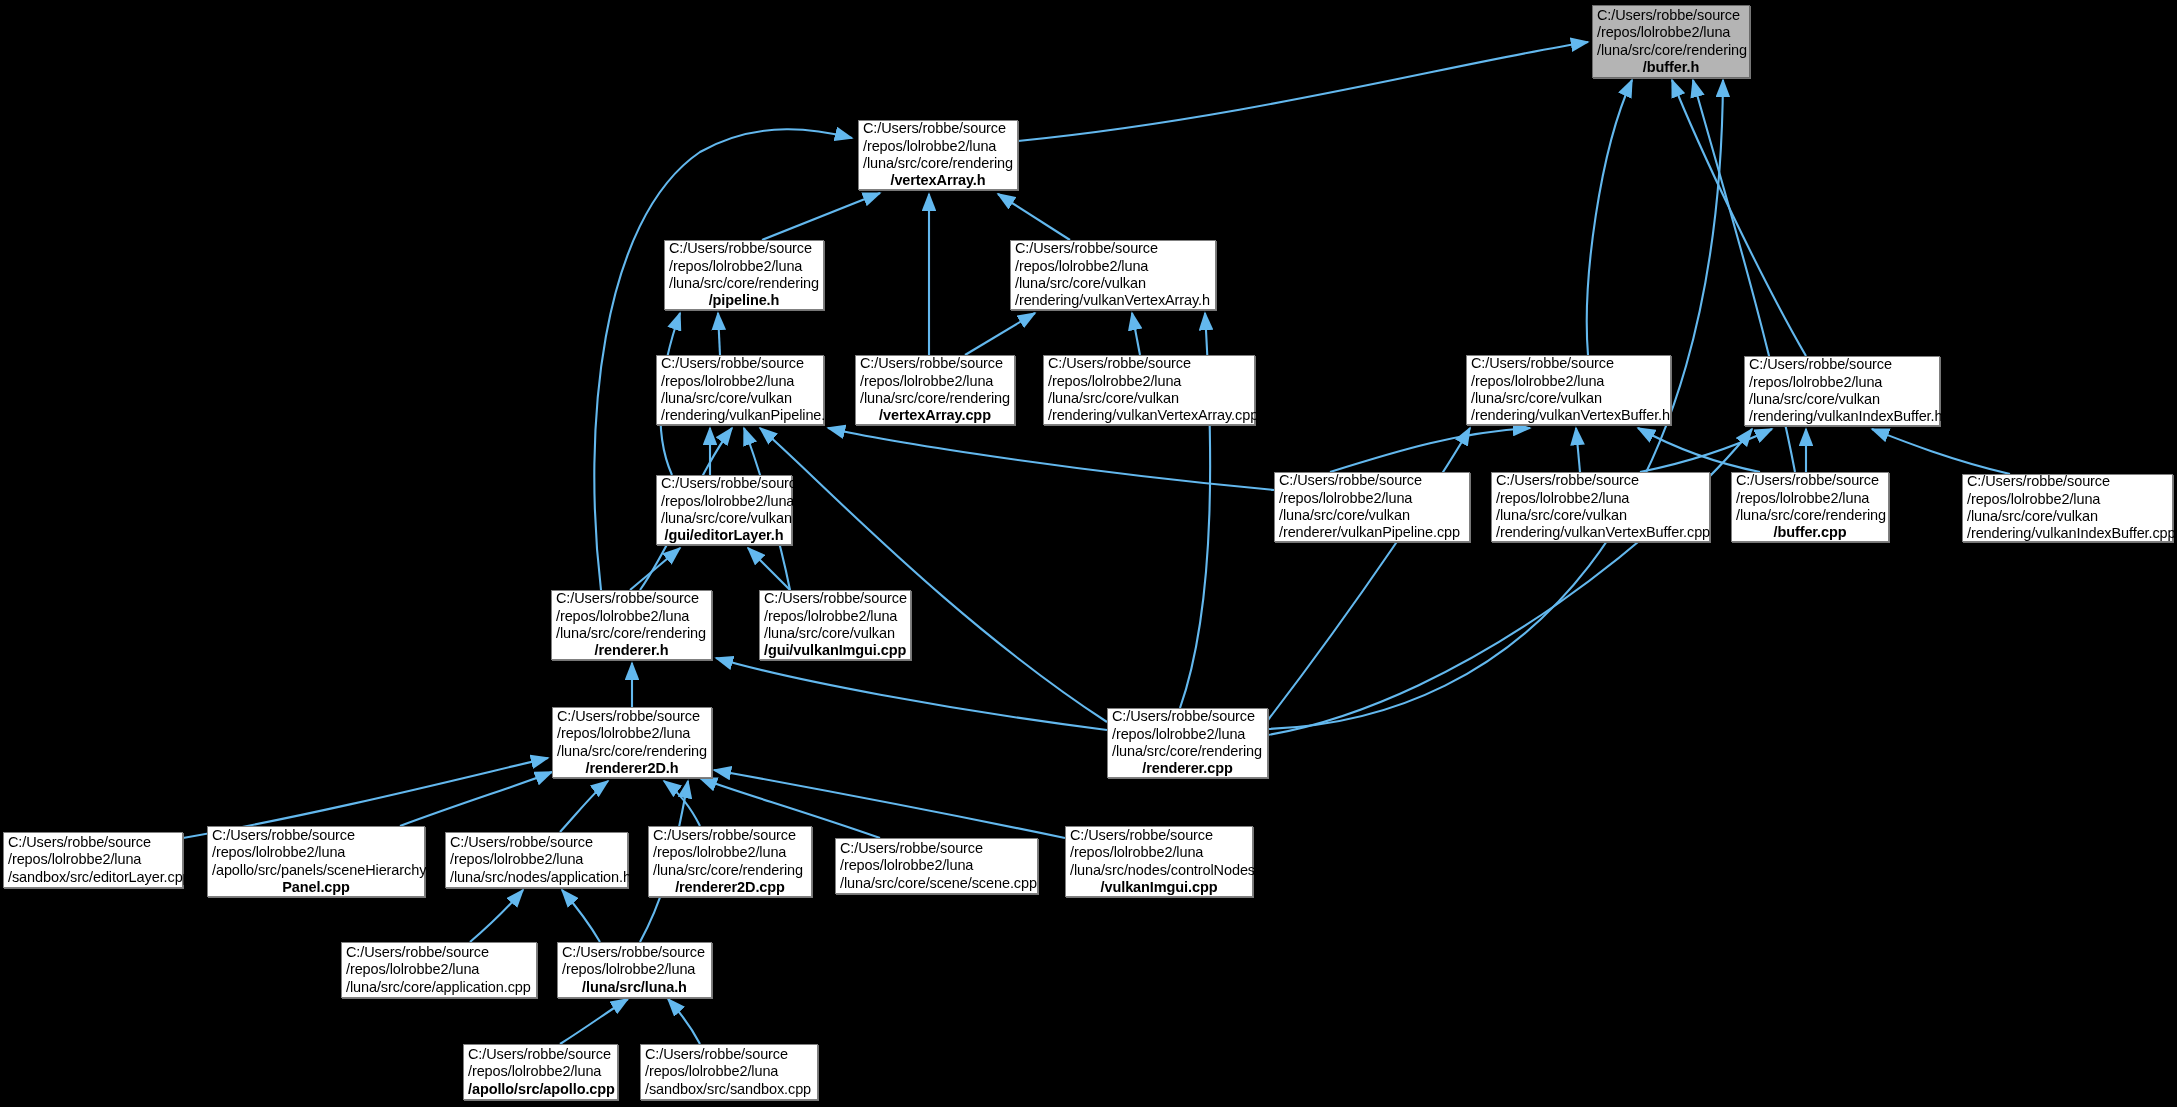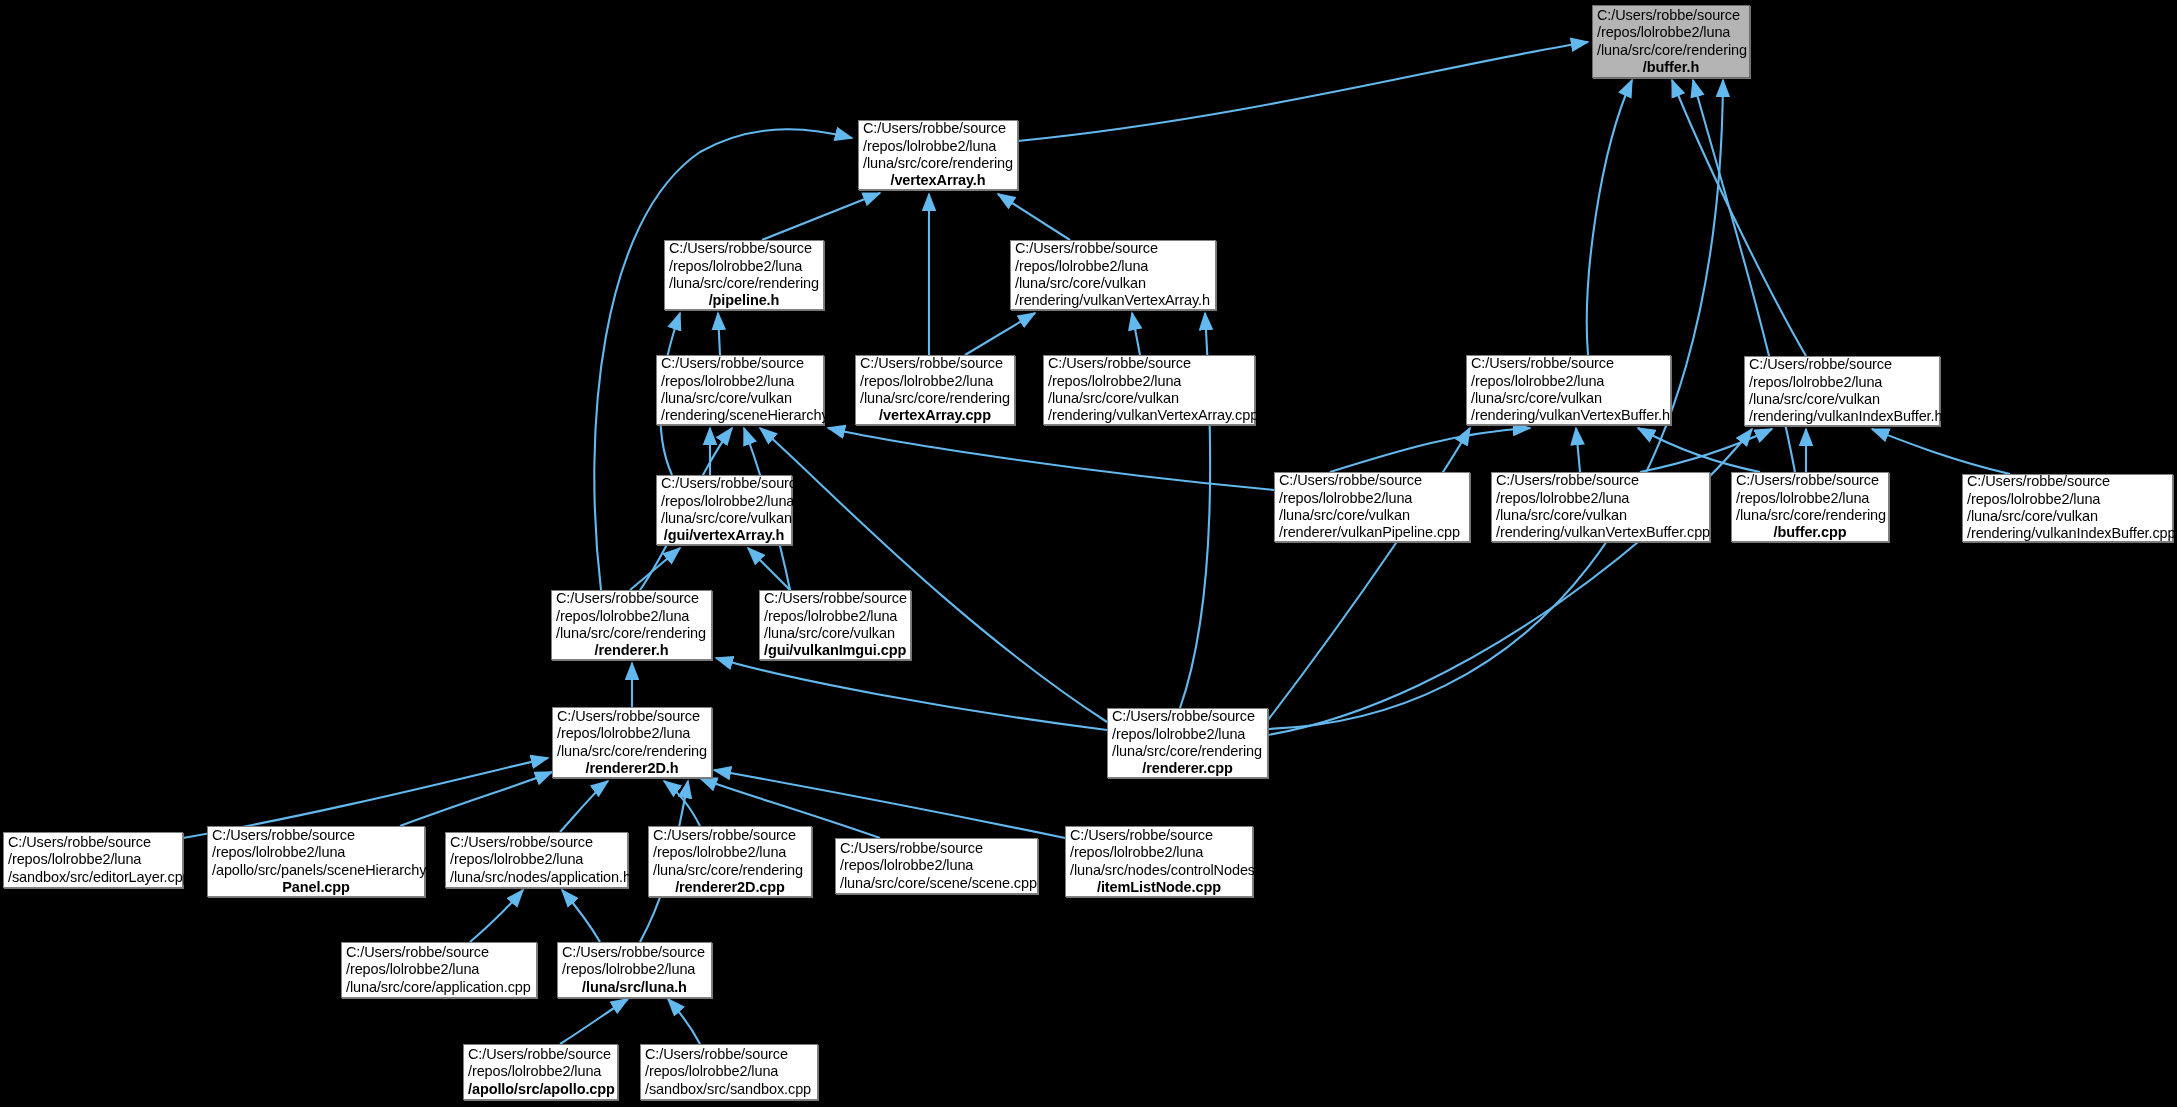--- a/index.html
+++ b/index.html
@@ -120,39 +120,39 @@
         <path d="M 560 1044 C 590 1025, 610 1010, 628 999" fill="none" stroke="#63b8ee" stroke-width="2.1" marker-end="url(#arrowhead)"></path>
         <path d="M 700 1044 C 690 1025, 678 1010, 668 999" fill="none" stroke="#63b8ee" stroke-width="2.1" marker-end="url(#arrowhead)"></path>
       </g>
   </svg>
 
   <div id="node-layer">
       <div class="node root" style="left: 1592px; top: 5px; width: 158px; height: 73px;"><span class="ln l">C:/Users/robbe/source</span><span class="ln l">/repos/lolrobbe2/luna</span><span class="ln l">/luna/src/core/rendering</span><span class="ln c">/buffer.h</span></div>
       <div class="node" style="left: 858px; top: 120px; width: 160px; height: 70px;"><span class="ln l">C:/Users/robbe/source</span><span class="ln l">/repos/lolrobbe2/luna</span><span class="ln l">/luna/src/core/rendering</span><span class="ln c">/vertexArray.h</span></div>
       <div class="node" style="left: 664px; top: 240px; width: 160px; height: 70px;"><span class="ln l">C:/Users/robbe/source</span><span class="ln l">/repos/lolrobbe2/luna</span><span class="ln l">/luna/src/core/rendering</span><span class="ln c">/pipeline.h</span></div>
       <div class="node" style="left: 1010px; top: 240px; width: 206px; height: 70px;"><span class="ln l">C:/Users/robbe/source</span><span class="ln l">/repos/lolrobbe2/luna</span><span class="ln l">/luna/src/core/vulkan</span><span class="ln l">/rendering/vulkanVertexArray.h</span></div>
-      <div class="node" style="left: 656px; top: 355px; width: 168px; height: 70px;"><span class="ln l">C:/Users/robbe/source</span><span class="ln l">/repos/lolrobbe2/luna</span><span class="ln l">/luna/src/core/vulkan</span><span class="ln l">/rendering/sceneHierarchy.h</span></div>
+      <div class="node" style="left: 656px; top: 355px; width: 168px; height: 70px;"><span class="ln l">C:/Users/robbe/source</span><span class="ln l">/repos/lolrobbe2/luna</span><span class="ln l">/luna/src/core/vulkan</span><span class="ln l">/rendering/vulkanPipeline.h</span></div>
       <div class="node" style="left: 855px; top: 355px; width: 160px; height: 70px;"><span class="ln l">C:/Users/robbe/source</span><span class="ln l">/repos/lolrobbe2/luna</span><span class="ln l">/luna/src/core/rendering</span><span class="ln c">/vertexArray.cpp</span></div>
       <div class="node" style="left: 1043px; top: 355px; width: 212px; height: 70px;"><span class="ln l">C:/Users/robbe/source</span><span class="ln l">/repos/lolrobbe2/luna</span><span class="ln l">/luna/src/core/vulkan</span><span class="ln l">/rendering/vulkanVertexArray.cpp</span></div>
       <div class="node" style="left: 1466px; top: 355px; width: 205px; height: 70px;"><span class="ln l">C:/Users/robbe/source</span><span class="ln l">/repos/lolrobbe2/luna</span><span class="ln l">/luna/src/core/vulkan</span><span class="ln l">/rendering/vulkanVertexBuffer.h</span></div>
       <div class="node" style="left: 1744px; top: 356px; width: 196px; height: 70px;"><span class="ln l">C:/Users/robbe/source</span><span class="ln l">/repos/lolrobbe2/luna</span><span class="ln l">/luna/src/core/vulkan</span><span class="ln l">/rendering/vulkanIndexBuffer.h</span></div>
-      <div class="node" style="left: 656px; top: 475px; width: 136px; height: 70px;"><span class="ln l">C:/Users/robbe/source</span><span class="ln l">/repos/lolrobbe2/luna</span><span class="ln l">/luna/src/core/vulkan</span><span class="ln c">/gui/vertexArray.h</span></div>
+      <div class="node" style="left: 656px; top: 475px; width: 136px; height: 70px;"><span class="ln l">C:/Users/robbe/source</span><span class="ln l">/repos/lolrobbe2/luna</span><span class="ln l">/luna/src/core/vulkan</span><span class="ln c">/gui/editorLayer.h</span></div>
       <div class="node" style="left: 1274px; top: 472px; width: 196px; height: 70px;"><span class="ln l">C:/Users/robbe/source</span><span class="ln l">/repos/lolrobbe2/luna</span><span class="ln l">/luna/src/core/vulkan</span><span class="ln l">/renderer/vulkanPipeline.cpp</span></div>
       <div class="node" style="left: 1491px; top: 472px; width: 219px; height: 70px;"><span class="ln l">C:/Users/robbe/source</span><span class="ln l">/repos/lolrobbe2/luna</span><span class="ln l">/luna/src/core/vulkan</span><span class="ln l">/rendering/vulkanVertexBuffer.cpp</span></div>
       <div class="node" style="left: 1731px; top: 472px; width: 158px; height: 70px;"><span class="ln l">C:/Users/robbe/source</span><span class="ln l">/repos/lolrobbe2/luna</span><span class="ln l">/luna/src/core/rendering</span><span class="ln c">/buffer.cpp</span></div>
       <div class="node" style="left: 1962px; top: 474px; width: 211px; height: 68px;"><span class="ln l">C:/Users/robbe/source</span><span class="ln l">/repos/lolrobbe2/luna</span><span class="ln l">/luna/src/core/vulkan</span><span class="ln l">/rendering/vulkanIndexBuffer.cpp</span></div>
       <div class="node" style="left: 551px; top: 590px; width: 161px; height: 70px;"><span class="ln l">C:/Users/robbe/source</span><span class="ln l">/repos/lolrobbe2/luna</span><span class="ln l">/luna/src/core/rendering</span><span class="ln c">/renderer.h</span></div>
       <div class="node" style="left: 759px; top: 590px; width: 152px; height: 70px;"><span class="ln l">C:/Users/robbe/source</span><span class="ln l">/repos/lolrobbe2/luna</span><span class="ln l">/luna/src/core/vulkan</span><span class="ln c">/gui/vulkanImgui.cpp</span></div>
       <div class="node" style="left: 552px; top: 707px; width: 160px; height: 71px;"><span class="ln l">C:/Users/robbe/source</span><span class="ln l">/repos/lolrobbe2/luna</span><span class="ln l">/luna/src/core/rendering</span><span class="ln c">/renderer2D.h</span></div>
       <div class="node" style="left: 1107px; top: 708px; width: 161px; height: 70px;"><span class="ln l">C:/Users/robbe/source</span><span class="ln l">/repos/lolrobbe2/luna</span><span class="ln l">/luna/src/core/rendering</span><span class="ln c">/renderer.cpp</span></div>
       <div class="node" style="left: 3px; top: 832px; width: 180px; height: 56px;"><span class="ln l">C:/Users/robbe/source</span><span class="ln l">/repos/lolrobbe2/luna</span><span class="ln l">/sandbox/src/editorLayer.cpp</span></div>
       <div class="node" style="left: 207px; top: 826px; width: 218px; height: 71px;"><span class="ln l">C:/Users/robbe/source</span><span class="ln l">/repos/lolrobbe2/luna</span><span class="ln l">/apollo/src/panels/sceneHierarchy</span><span class="ln c">Panel.cpp</span></div>
       <div class="node" style="left: 445px; top: 832px; width: 183px; height: 56px;"><span class="ln l">C:/Users/robbe/source</span><span class="ln l">/repos/lolrobbe2/luna</span><span class="ln l">/luna/src/nodes/application.h</span></div>
       <div class="node" style="left: 648px; top: 826px; width: 164px; height: 71px;"><span class="ln l">C:/Users/robbe/source</span><span class="ln l">/repos/lolrobbe2/luna</span><span class="ln l">/luna/src/core/rendering</span><span class="ln c">/renderer2D.cpp</span></div>
       <div class="node" style="left: 835px; top: 838px; width: 203px; height: 56px;"><span class="ln l">C:/Users/robbe/source</span><span class="ln l">/repos/lolrobbe2/luna</span><span class="ln l">/luna/src/core/scene/scene.cpp</span></div>
-      <div class="node" style="left: 1065px; top: 826px; width: 188px; height: 71px;"><span class="ln l">C:/Users/robbe/source</span><span class="ln l">/repos/lolrobbe2/luna</span><span class="ln l">/luna/src/nodes/controlNodes</span><span class="ln c">/itemListNode.cpp</span></div>
+      <div class="node" style="left: 1065px; top: 826px; width: 188px; height: 71px;"><span class="ln l">C:/Users/robbe/source</span><span class="ln l">/repos/lolrobbe2/luna</span><span class="ln l">/luna/src/nodes/controlNodes</span><span class="ln c">/vulkanImgui.cpp</span></div>
       <div class="node" style="left: 341px; top: 942px; width: 196px; height: 56px;"><span class="ln l">C:/Users/robbe/source</span><span class="ln l">/repos/lolrobbe2/luna</span><span class="ln l">/luna/src/core/application.cpp</span></div>
       <div class="node" style="left: 557px; top: 942px; width: 155px; height: 56px;"><span class="ln l">C:/Users/robbe/source</span><span class="ln l">/repos/lolrobbe2/luna</span><span class="ln c">/luna/src/luna.h</span></div>
       <div class="node" style="left: 463px; top: 1044px; width: 155px; height: 56px;"><span class="ln l">C:/Users/robbe/source</span><span class="ln l">/repos/lolrobbe2/luna</span><span class="ln c">/apollo/src/apollo.cpp</span></div>
       <div class="node" style="left: 640px; top: 1044px; width: 178px; height: 56px;"><span class="ln l">C:/Users/robbe/source</span><span class="ln l">/repos/lolrobbe2/luna</span><span class="ln l">/sandbox/src/sandbox.cpp</span></div>
     </div>
 
 </div>
 
 </body></html>

